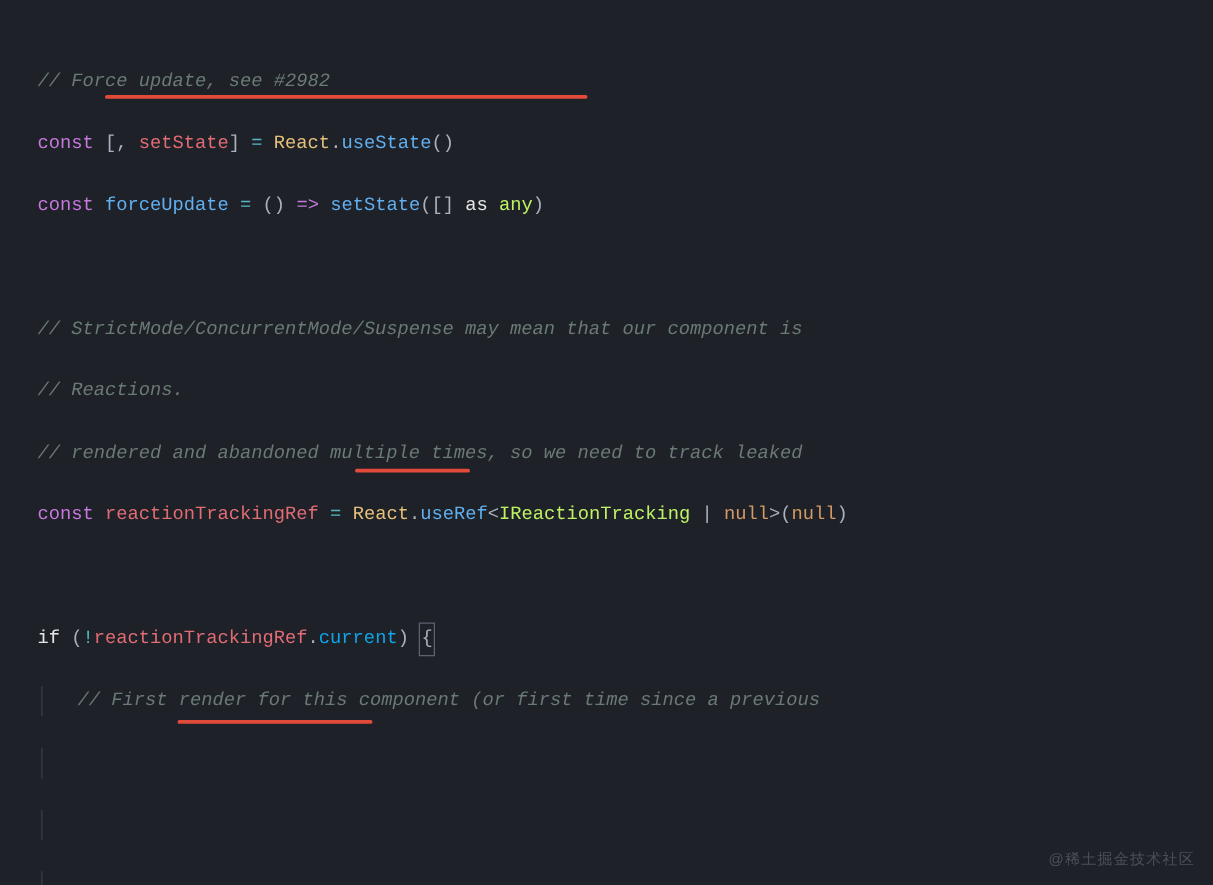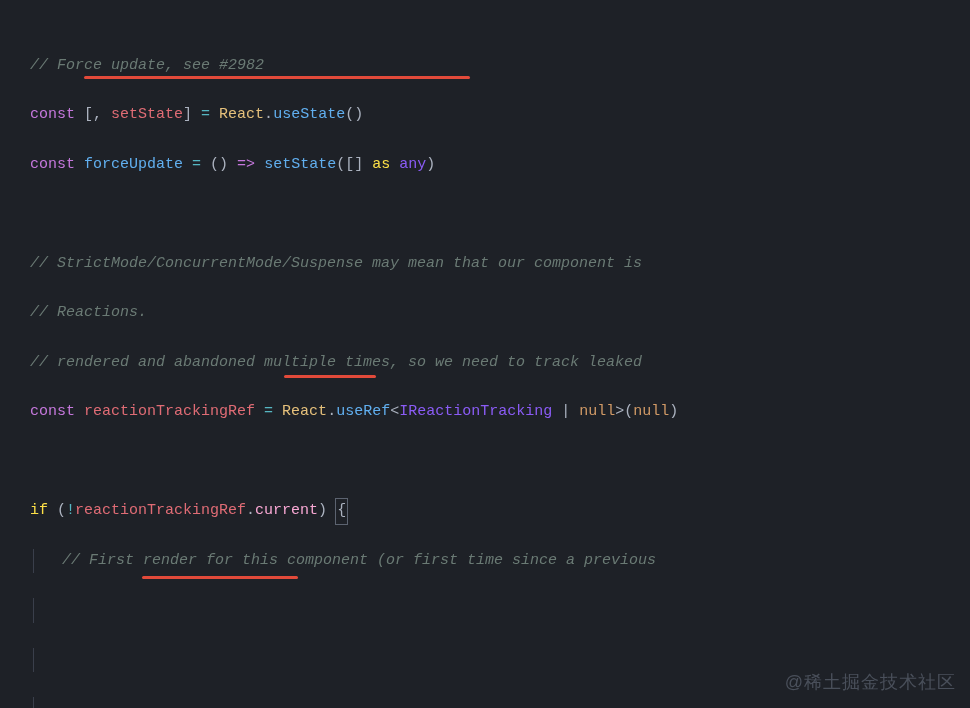--- a/index.html
+++ b/index.html
@@ -22,27 +22,27 @@
   .indent-guide {
     display: inline-block;
     border-left: 1px solid #3a3f4b;
     height: 1.65em;
     vertical-align: top;
     margin-left: 3px;
     padding-left: 29px;
     margin-right: -1px;
   }
   .tok-comment { color: #6a7a74; font-style: italic; text-align: center; }
-  .tok-keyword { color: #fde047; }
+  .tok-keyword { color: #e5e5e5; }
   .tok-const   { color: #c678dd; }
   .tok-var     { color: #e06c75; }
   .tok-fn      { color: #61afef; }
-  .tok-type    { color: #8b5cf6; }
+  .tok-type    { color: #bef264; }
   .tok-class   { color: #e5c07b; }
-  .tok-prop    { color: #f9a8d4; }
+  .tok-prop    { color: #0ea5e9; }
   .tok-op      { color: #56b6c2; }
   .tok-punc    { color: #abb2bf; }
   .tok-null    { color: #d19a66; }
   .tok-arrow   { color: #c678dd; }
   .cursor-bracket {
     display:inline-block;
     outline:1px solid #5c6370;
     padding:0 1px;
     color:#abb2bf;
   }
@@ -58,21 +58,21 @@
     height:3px;
     background:#e24a3a;
     border-radius:2px;
   }
   .watermark {
     position:absolute;
     right:14px;
     bottom:10px;
     color:#5c6370;
     font-family: sans-serif;
-    font-size:18px;
+    font-size:12px;
     letter-spacing:1px;
     opacity:0.7;
   }
 </style>
 </head>
 <body>
 
 <div class="editor">
 
 <div class="line"><span class="tok-comment">// Force update, see #2982</span></div>

